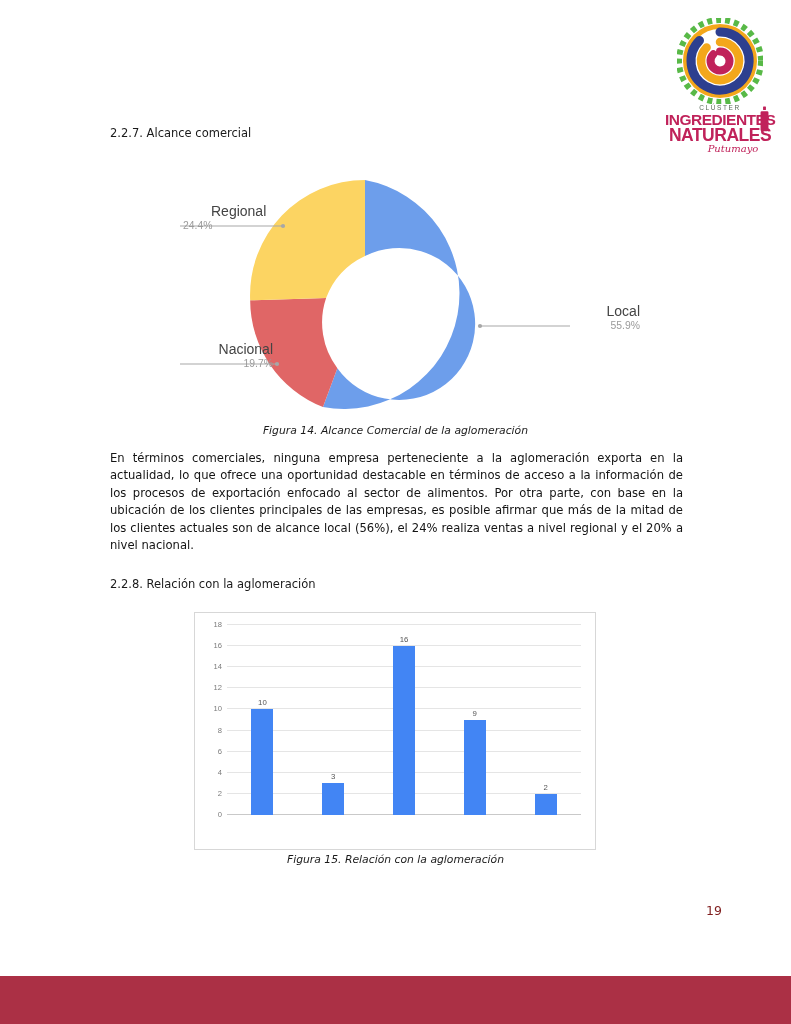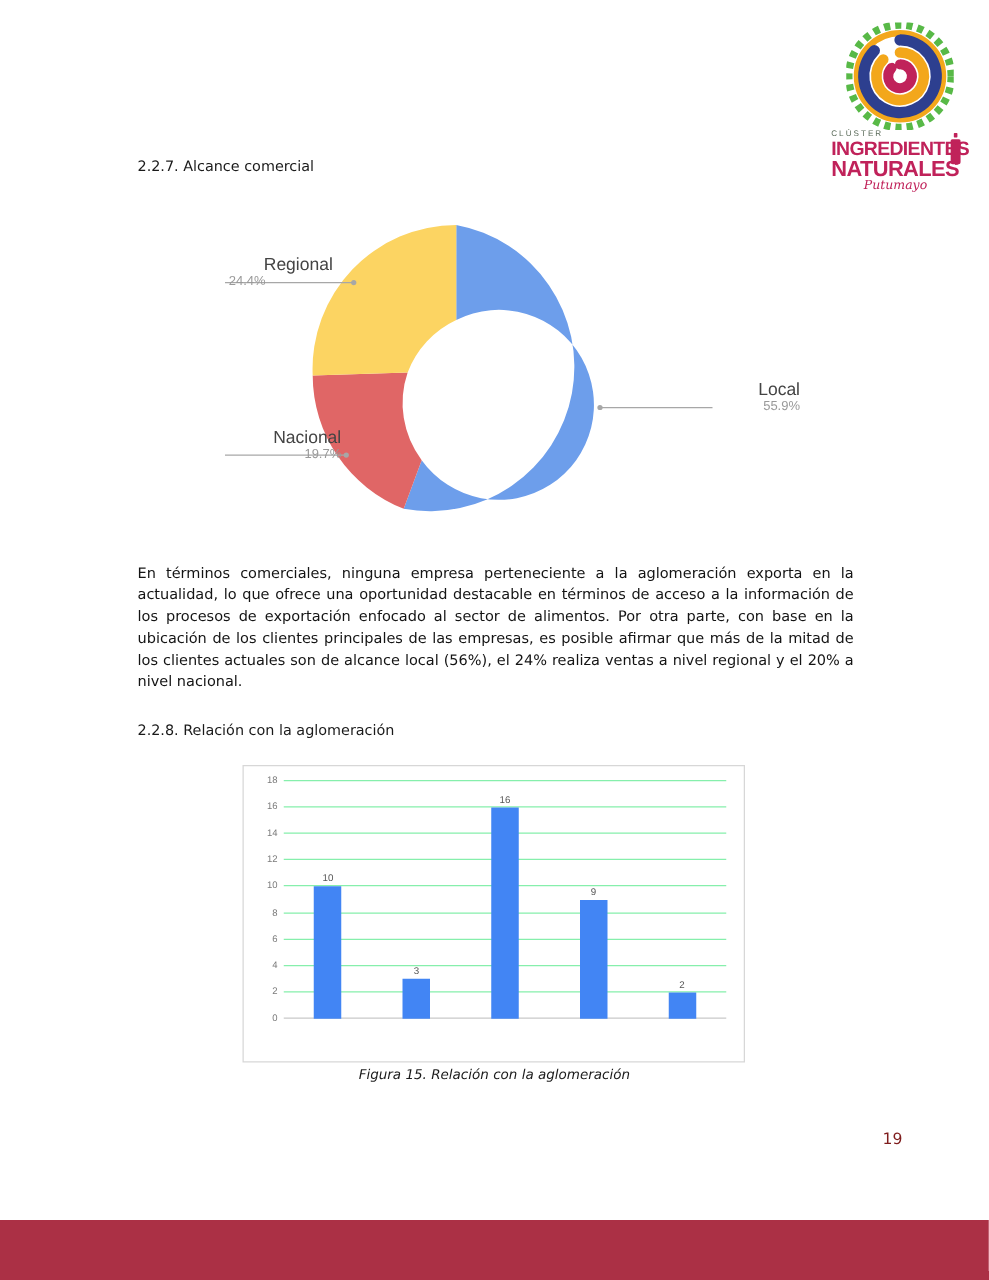--- a/index.html
+++ b/index.html
@@ -30,21 +30,21 @@
     height: 120px;
   }
   .logo-mark {
     position: relative;
     width: 86px;
     height: 86px;
     margin: 0 auto;
   }
   .logo-mark svg { display: block; }
   .logo-text {
-    text-align: left;
+    text-align: center;
     margin-top: 1px;
     line-height: 1;
   }
   .logo-cluster {
     font-size: 6.5px;
     letter-spacing: 1.6px;
     color: #5b6b5a;
     font-family: "Liberation Sans", sans-serif;
     font-weight: normal;
   }
@@ -194,21 +194,21 @@
     left: 32px;
     top: 12px;
     right: 14px;
     height: 190px;
   }
   .bc-gridline {
     position: absolute;
     left: 0;
     right: 0;
     height: 1px;
-    background: #86efac;
+    background: #e5e5e5;
   }
   .bc-axisline {
     position: absolute;
     left: 0;
     right: 0;
     height: 1px;
     background: #c9c9c9;
   }
   .bc-ytick {
     position: absolute;
@@ -338,20 +338,21 @@
     <div class="donut-label lbl-nacional">
       <span class="lbl-name">Nacional</span>
       <span class="lbl-val">19.7%</span>
     </div>
     <div class="donut-label lbl-local">
       <span class="lbl-name">Local</span>
       <span class="lbl-val">55.9%</span>
     </div>
   </div>
 
+  <div class="fig-caption" id="cap-14">Figura 14. Alcance Comercial de la aglomeración</div>
 
   <div class="paragraph">En términos comerciales, ninguna empresa perteneciente a la aglomeración exporta en la actualidad, lo que ofrece una oportunidad destacable en términos de acceso a la información de los procesos de exportación enfocado al sector de alimentos. Por otra parte, con base en la ubicación de los clientes principales de las empresas, es posible afirmar que más de la mitad de los clientes actuales son de alcance local (56%), el 24% realiza ventas a nivel regional y el 20% a nivel nacional.</div>
 
   <div class="section-head" id="sec-228">2.2.8. Relación con la aglomeración</div>
 
   <div class="bar-chart">
     <div class="bc-plot">
       <div id="bc-grid">
           <div class="bc-axisline" style="bottom: 0%;">
             <span class="bc-ytick">0</span>

